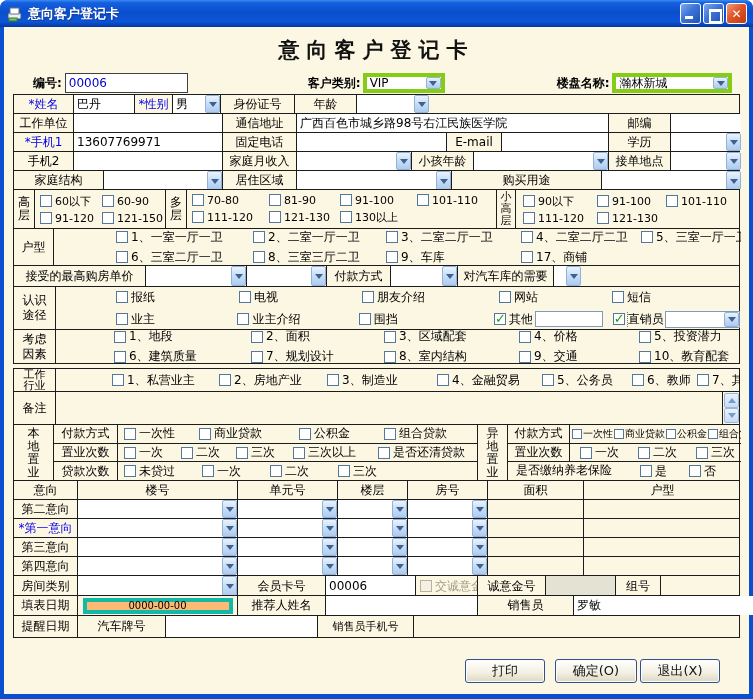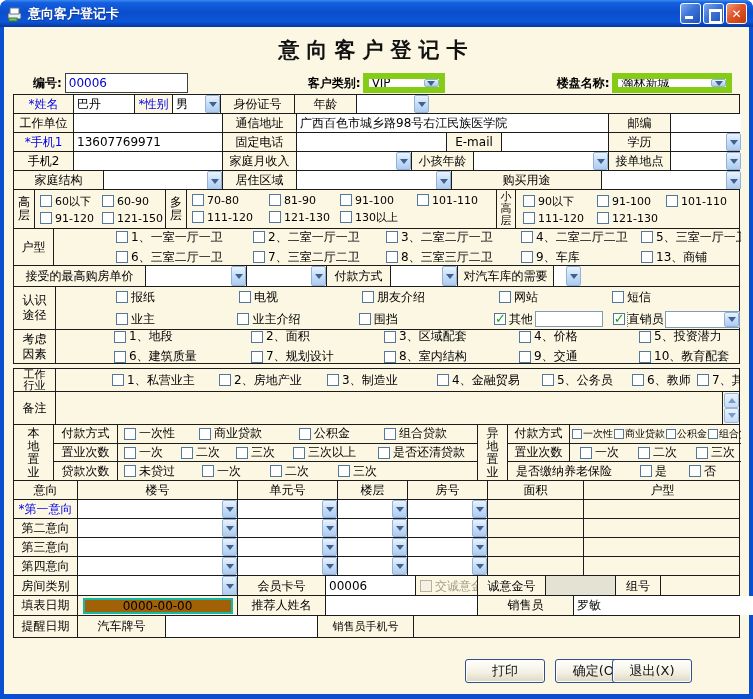--- a/index.html
+++ b/index.html
@@ -15,21 +15,21 @@
     color:#fff;font-weight:bold;font-size:12px;position:relative;}
   .wb.bl{background:linear-gradient(135deg,#7FA9F2 0%,#3E74D8 45%,#1E4FB4 100%);}
   .wb.rd{background:linear-gradient(135deg,#F09B7E 0%,#E0552A 45%,#C03A08 100%);}
   .wb.min::after{content:"";position:absolute;left:4px;bottom:4px;width:8px;height:3px;background:#fff;}
   .wb.max::after{content:"";position:absolute;left:5px;top:5px;width:9px;height:9px;border:2px solid #fff;border-top-width:3px;}
   .client{position:absolute;left:4px;right:4px;top:27px;bottom:5px;background:#FCF7E3;}
   .ftitle{position:absolute;left:0;top:9px;width:100%;text-align:center;font-family:"DejaVu Serif",serif;
     font-weight:bold;font-size:21px;letter-spacing:7px;color:#111;}
   .hdrrow{position:absolute;left:9px;top:46px;width:727px;height:20px;display:flex;align-items:center;font-size:12px;font-weight:bold;}
   .inp{background:#fff;border:1px solid #404040;height:20px;display:flex;align-items:center;padding:0 3px;font-weight:normal;}
-  .scombo{background:#fff;border:6px solid #84cc16;height:20px;display:flex;align-items:stretch;font-weight:normal;}
+  .scombo{background:#fff;border:4px solid #84cc16;height:20px;display:flex;align-items:stretch;font-weight:normal;}
   .scombo .cf,.combo .cf{flex:1;display:flex;align-items:center;padding:0 3px;font-size:12px;white-space:nowrap;overflow:hidden;}
   .ca{width:15px;flex:none;background:linear-gradient(180deg,#EAF3FE 0%,#C9DFF8 45%,#ADCBF0 100%);
     border:1px solid #93B2D6;border-radius:2px;display:flex;align-items:center;justify-content:center;}
   .ca::after{content:"";width:0;height:0;border:4px solid transparent;border-top:5px solid #40618C;margin-top:5px;}
   .sec{position:absolute;left:9px;width:727px;border:1px solid #1c1c1c;background:#FCF7E3;}
   .row{display:flex;align-items:stretch;border-bottom:1px solid #1c1c1c;}
   .row:last-child{border-bottom:none;}
   .cell{border-right:1px solid #1c1c1c;display:flex;align-items:center;justify-content:center;
     font-size:12px;overflow:hidden;white-space:nowrap;flex:none;}
   .cell:last-child{border-right:none;}
@@ -49,21 +49,21 @@
   .gray{color:#A09D87;}
   .field{background:#fff;border:1px solid #7F9DB9;height:16px;display:flex;align-items:center;padding:0 2px;font-size:12px;}
   .sbbtn{height:15px;background:linear-gradient(180deg,#EAF3FE,#C5DCF8);border:1px solid #9CB6D8;border-radius:2px;
     display:flex;align-items:center;justify-content:center;}
   .sbbtn::after{content:"";border:4px solid transparent;}
   .sbbtn.up::after{border-bottom:5px solid #7A9CC4;margin-bottom:4px;}
   .sbbtn.dn::after{border-top:5px solid #7A9CC4;margin-top:4px;}
   .btn{position:absolute;height:24px;border:1px solid #32508C;border-radius:3px;font-size:13px;color:#111;
     background:linear-gradient(180deg,#FFFFFF 0%,#F4F1E4 55%,#DDD8C4 100%);box-shadow:inset 0 0 0 1px #FDFDF8;
     display:flex;align-items:center;justify-content:center;}
-  .flatpanel{background:#a16207;border:2px solid #14b8a6;height:16px;display:flex;align-items:center;justify-content:center;font-size:12px;width:150px;}
+  .flatpanel{background:#fdba74;border:4px solid #14b8a6;height:16px;display:flex;align-items:center;justify-content:center;font-size:10px;width:150px;}
 </style>
 </head>
 <body>
 
 <div class="win">
   <div class="titlebar">
     <span class="ticon">
       <svg width="18" height="18" viewBox="0 0 18 18">
           <rect x="2" y="8" width="13" height="6" rx="1" fill="#E8F0F8" stroke="#445577"></rect>
           <rect x="4" y="3" width="9" height="6" fill="#fff" stroke="#667788"></rect>
@@ -307,33 +307,29 @@
               <span class="cbi">
                 <span class="cb"></span>
                 <span>5、三室一厅一卫</span>
               </span>
               <span class="cbi">
                 <span class="cb"></span>
                 <span>6、三室二厅一卫</span>
               </span>
               <span class="cbi">
                 <span class="cb"></span>
-                <span>7、三室二厅二卫</span>
-              </span>
-              <span class="cbi">
-                <span class="cb"></span>
                 <span>8、三室三厅二卫</span>
               </span>
               <span class="cbi">
                 <span class="cb"></span>
                 <span>9、车库</span>
               </span>
               <span class="cbi">
                 <span class="cb"></span>
-                <span>13、商铺</span>
+                <span>17、商铺</span>
               </span>
             </div>
           </div>
       </div>
     </div>
 
     <div class="sec" style="top:238px;height:22px">
       <div class="row" style="height:100%">
         <span class="cell" style="width:132px">接受的最高购房单价</span>
         <span class="cell" style="width:101px;padding:0">
@@ -645,21 +641,21 @@
                 <span class="cbi">
                   <span class="cb"></span>
                   <span>二次</span>
                 </span>
                 <span class="cbi">
                   <span class="cb"></span>
                   <span>三次</span>
                 </span>
               </div>
           </div>
-          <div class="row" style="height:19px;flex:1;align-items:center">
+          <div class="row" style="height:19px;flex:1;">
             <span style="width:112px;text-align:center;font-size:12px">是否缴纳养老保险</span>
             <span class="cbi" style="margin-left:20px;font-size:12px">
                 <span class="cb"></span>
                 <span>是</span>
               </span>
             <span class="cbi" style="margin-left:22px;font-size:12px">
                 <span class="cb"></span>
                 <span>否</span>
               </span>
           </div>
@@ -671,21 +667,21 @@
       <div class="row" style="height:19px">
         <span class="cell" style="width:64px">意向</span>
         <span class="cell" style="width:160px">楼号</span>
         <span class="cell" style="width:100px">单元号</span>
         <span class="cell" style="width:70px">楼层</span>
         <span class="cell" style="width:80px">房号</span>
         <span class="cell" style="width:96px">面积</span>
         <span class="cell" style="width:157px">户型</span>
       </div>
       <div class="row" style="height:19px">
-        <span class="cell req" style="width:64px">*第一意向</span>
+        <span class="cell" style="width:64px">第二意向</span>
         <span class="cell" style="width:160px;padding:0">
             <span class="combo">
               <span class="cf"></span>
               <span class="ca"></span>
             </span>
           </span>
         <span class="cell" style="width:100px;padding:0">
             <span class="combo">
               <span class="cf"></span>
               <span class="ca"></span>
@@ -700,21 +696,21 @@
         <span class="cell" style="width:80px;padding:0">
             <span class="combo">
               <span class="cf"></span>
               <span class="ca"></span>
             </span>
           </span>
         <span class="cell" style="width:96px"></span>
         <span class="cell" style="width:157px"></span>
       </div>
       <div class="row" style="height:19px">
-        <span class="cell" style="width:64px">第二意向</span>
+        <span class="cell req" style="width:64px">*第一意向</span>
         <span class="cell" style="width:160px;padding:0">
             <span class="combo">
               <span class="cf"></span>
               <span class="ca"></span>
             </span>
           </span>
         <span class="cell" style="width:100px;padding:0">
             <span class="combo">
               <span class="cf"></span>
               <span class="ca"></span>
@@ -839,15 +835,15 @@
         <span class="cell" style="width:64px">提醒日期</span>
         <span class="cell" style="width:88px">汽车牌号</span>
         <span class="cell val" style="width:152px"></span>
         <span class="cell" style="width:96px;font-size:11px">销售员手机号</span>
         <span class="cell" style="width:167px"></span>
       </div>
     </div>
 
     <button class="btn" style="left:461px;top:632px;width:80px">打印</button>
     <button class="btn" style="left:551px;top:632px;width:82px">确定(O)</button>
-    <button class="btn" style="left:608px;top:632px;width:80px">退出(X)</button>
+    <button class="btn" style="left:636px;top:632px;width:80px">退出(X)</button>
   </div>
 </div>
 
 </body></html>

